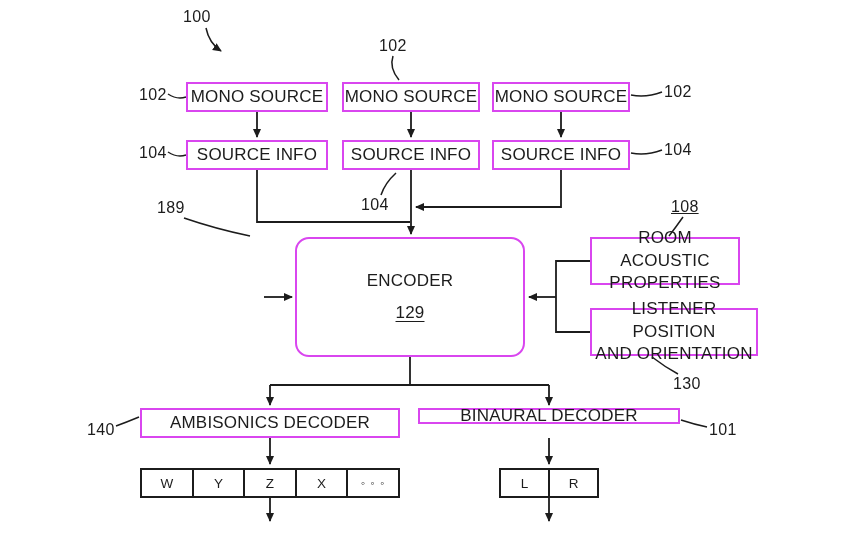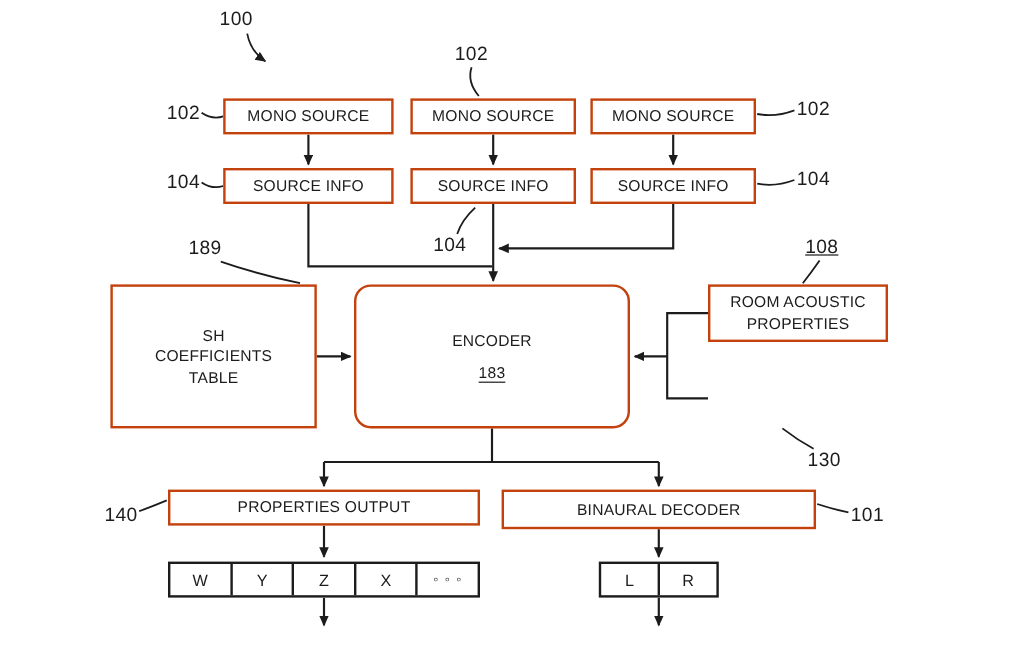--- a/index.html
+++ b/index.html
@@ -12,49 +12,49 @@
     height: 541px;
     background: #ffffff;
     color: #1c1c1c;
     overflow: hidden;
   }
 
   svg.wires { position: absolute; left: 0; top: 0; }
 
   .box {
     position: absolute;
-    border: 2px solid #c2410c;
+    border: 2px solid #d946ef;
     background: #ffffff;
     display: flex;
     flex-direction: column;
     align-items: center;
     justify-content: center;
     text-align: center;
-    font-size: 13px;
+    font-size: 17px;
     line-height: 1.35;
     letter-spacing: .2px;
     white-space: pre-line;
   }
 
   .mono1 { left: 186px; top: 82px;  width: 142px; height: 30px; }
   .mono2 { left: 342px; top: 82px;  width: 138px; height: 30px; }
   .mono3 { left: 492px; top: 82px;  width: 138px; height: 30px; }
   .info1 { left: 186px; top: 140px; width: 142px; height: 30px; }
   .info2 { left: 342px; top: 140px; width: 138px; height: 30px; }
   .info3 { left: 492px; top: 140px; width: 138px; height: 30px; }
 
   .sh      { left: 92px;  top: 237px; width: 172px; height: 120px; }
   .encoder { left: 295px; top: 237px; width: 230px; height: 120px; gap: 9px; border-radius: 14px; }
   .enc-ref { text-decoration: underline; text-underline-offset: 3px; }
 
   .room     { left: 590px; top: 237px; width: 150px; height: 48px; }
   .listener { left: 590px; top: 308px; width: 168px; height: 48px; }
 
   .ambisonics { left: 140px; top: 408px; width: 260px; height: 30px; }
-  .binaural   { left: 418px; top: 408px; width: 262px; height: 33px; }
+  .binaural   { left: 418px; top: 408px; width: 262px; height: 16px; }
 
   .cellrow {
     position: absolute;
     display: flex;
     border: 2px solid #1c1c1c;
     background: #ffffff;
   }
   .amb-cells { left: 140px; top: 468px; width: 260px; height: 30px; }
   .bin-cells { left: 499px; top: 468px; width: 100px; height: 30px; }
   .cell {
@@ -156,33 +156,32 @@
   <div class="ref ref-116">101</div>
 
   <div class="box mono1">MONO SOURCE</div>
   <div class="box mono2">MONO SOURCE</div>
   <div class="box mono3">MONO SOURCE</div>
 
   <div class="box info1">SOURCE INFO</div>
   <div class="box info2">SOURCE INFO</div>
   <div class="box info3">SOURCE INFO</div>
 
-  <div class="box sh">SH
-COEFFICIENTS
-TABLE</div>
 
   <div class="box encoder">
     <span class="enc-title">ENCODER</span>
-    <span class="enc-ref">183</span>
+    <span class="enc-ref">129</span>
   </div>
 
   <div class="box room">ROOM ACOUSTIC
 PROPERTIES</div>
+  <div class="box listener">LISTENER POSITION
+AND ORIENTATION</div>
 
-  <div class="box ambisonics">PROPERTIES OUTPUT</div>
+  <div class="box ambisonics">AMBISONICS DECODER</div>
   <div class="box binaural">BINAURAL DECODER</div>
 
   <div class="cellrow amb-cells">
     <span class="cell">W</span>
     <span class="cell">Y</span>
     <span class="cell">Z</span>
     <span class="cell">X</span>
     <span class="cell dots">◦ ◦ ◦</span>
   </div>
 

